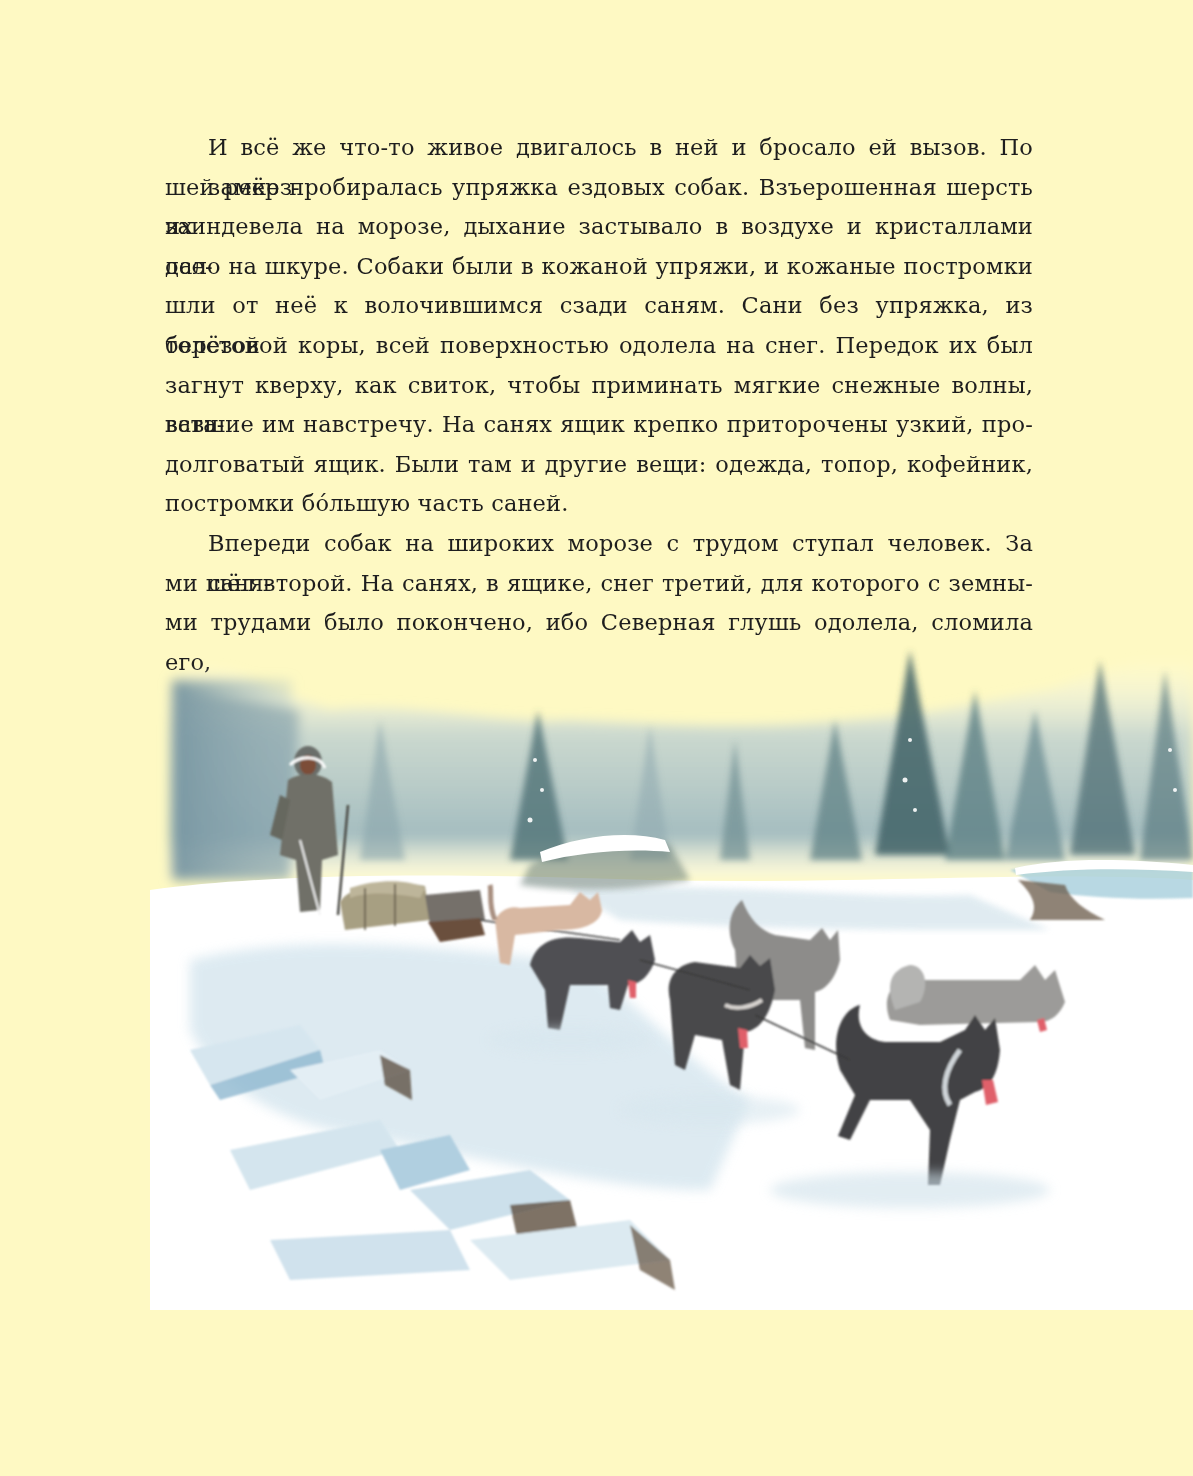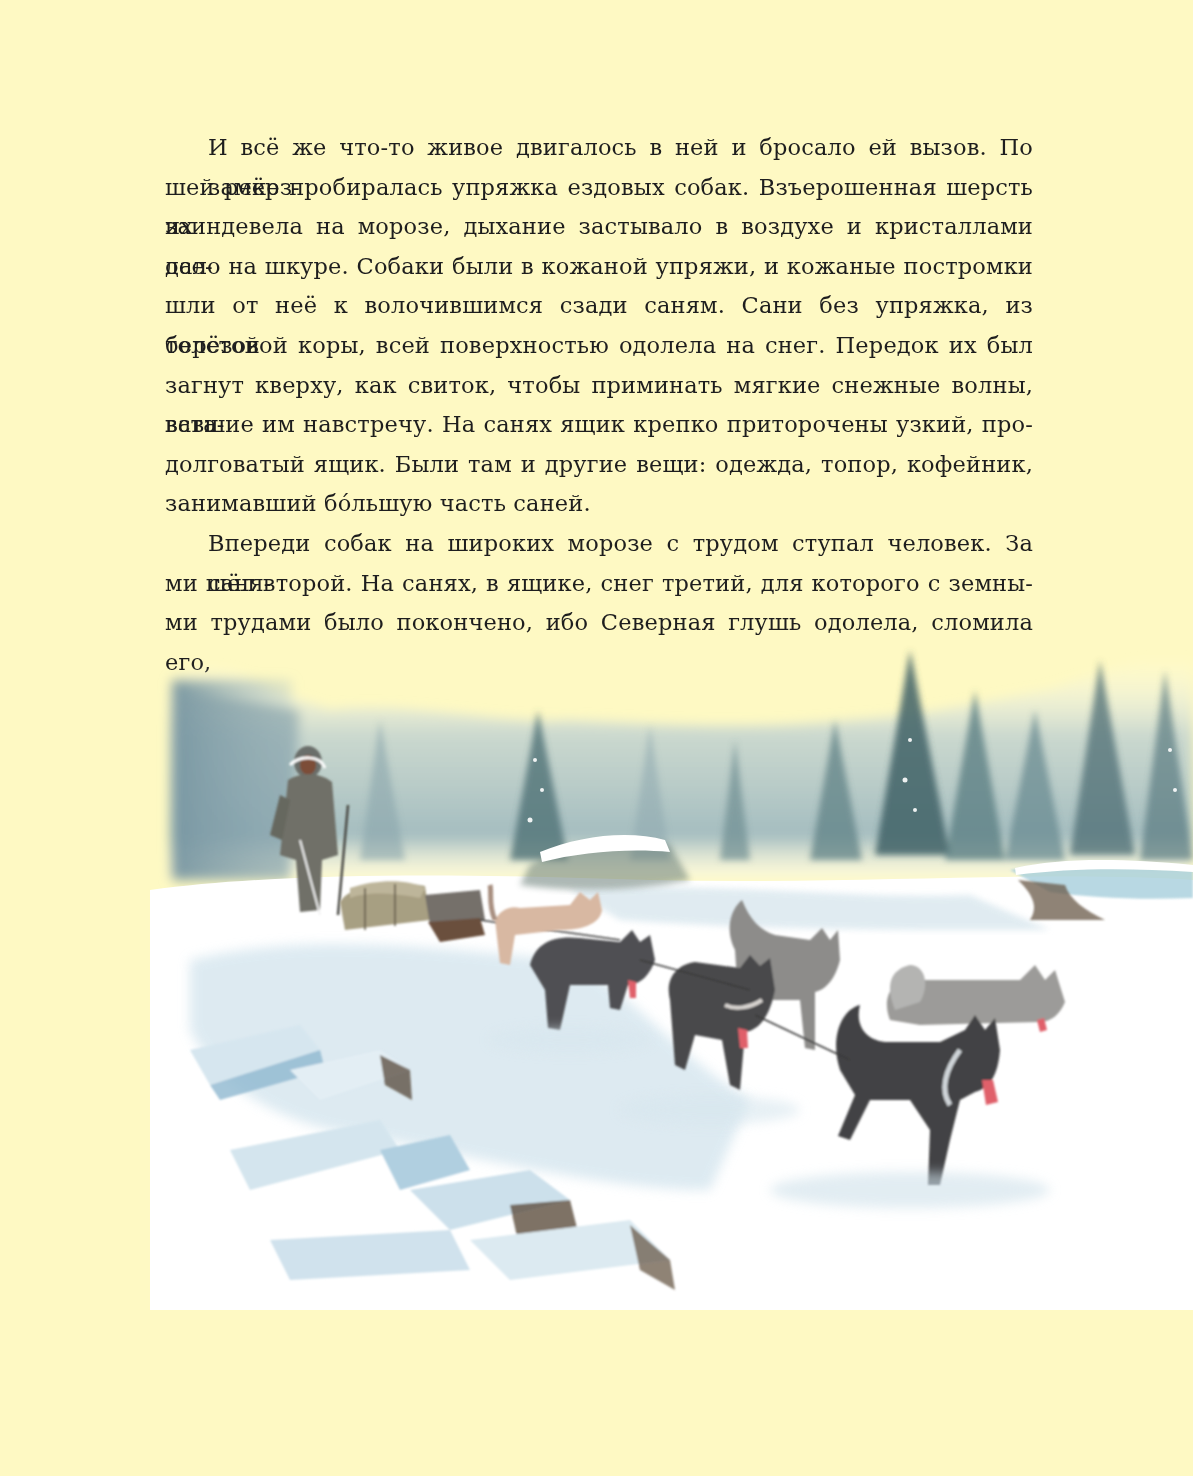--- a/index.html
+++ b/index.html
@@ -49,21 +49,21 @@
     <span class="line">
         <span class="line-inner">загнут кверху, как свиток, чтобы приминать мягкие снежные волны, вста-</span>
       </span>
     <span class="line">
         <span class="line-inner">вавшие им навстречу. На санях ящик крепко приторочены узкий, про-</span>
       </span>
     <span class="line">
         <span class="line-inner">долговатый ящик. Были там и другие вещи: одежда, топор, кофейник,</span>
       </span>
     <span class="line last">
-        <span class="line-inner">занимавший бо́льшую часть саней.</span>
+        <span class="line-inner">постромки бо́льшую часть саней.</span>
       </span>
 
     <span class="line indent">
         <span class="line-inner">Впереди собак на широких морозе с трудом ступал человек. За саня-</span>
       </span>
     <span class="line">
         <span class="line-inner">ми шёл второй. На санях, в ящике, снег третий, для которого с земны-</span>
       </span>
     <span class="line">
         <span class="line-inner">ми трудами было покончено, ибо Северная глушь одолела, сломила его,</span>

